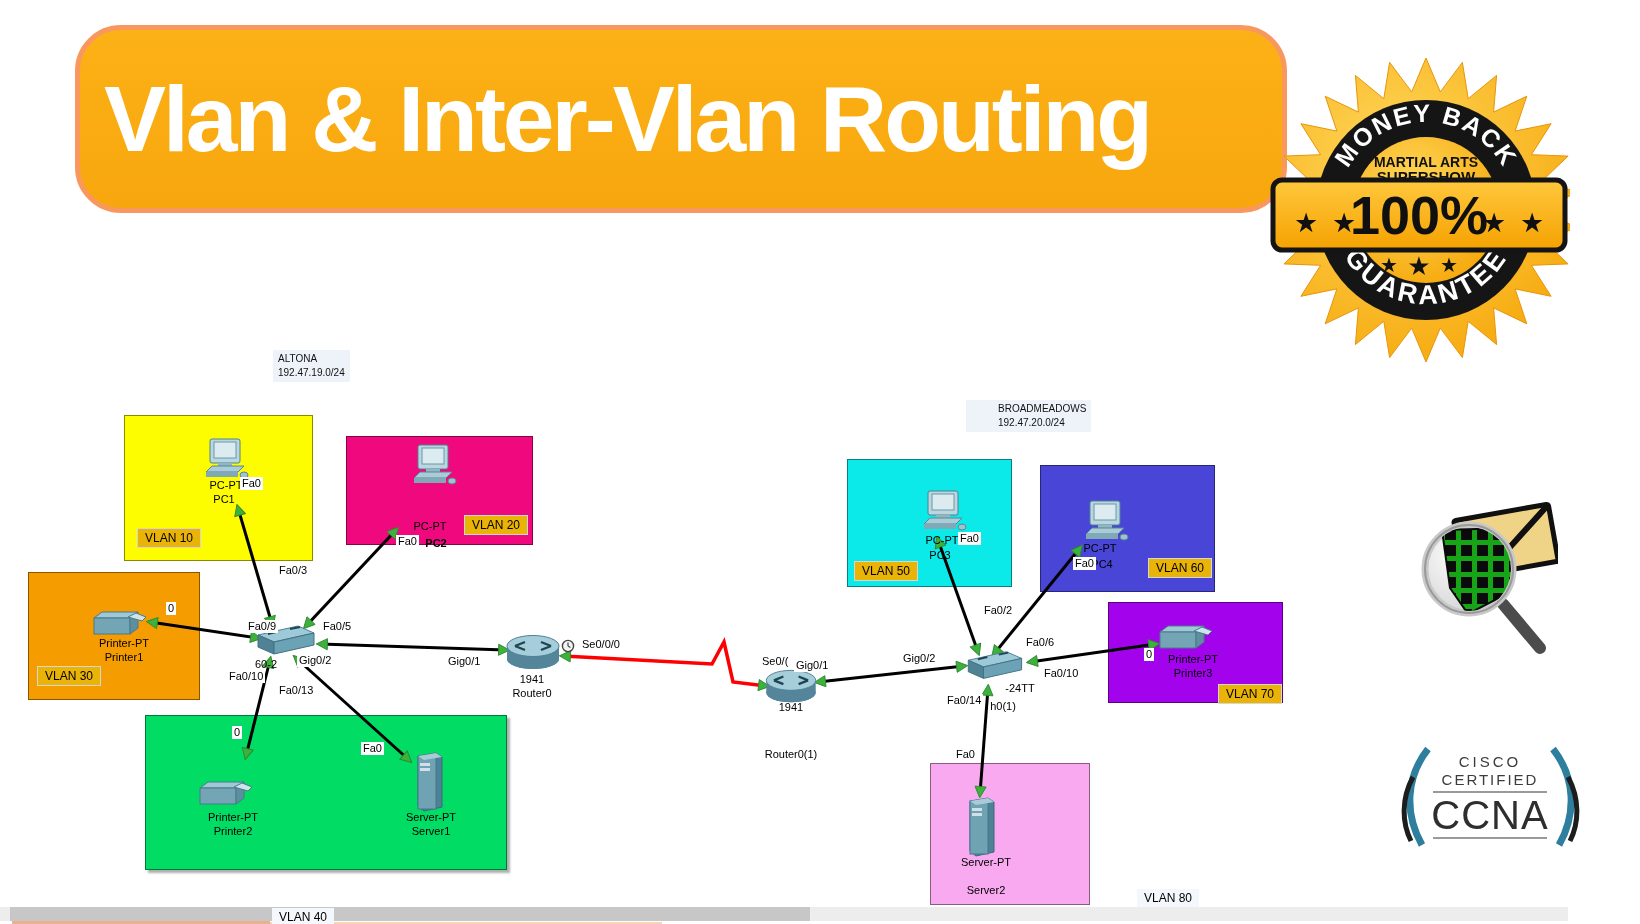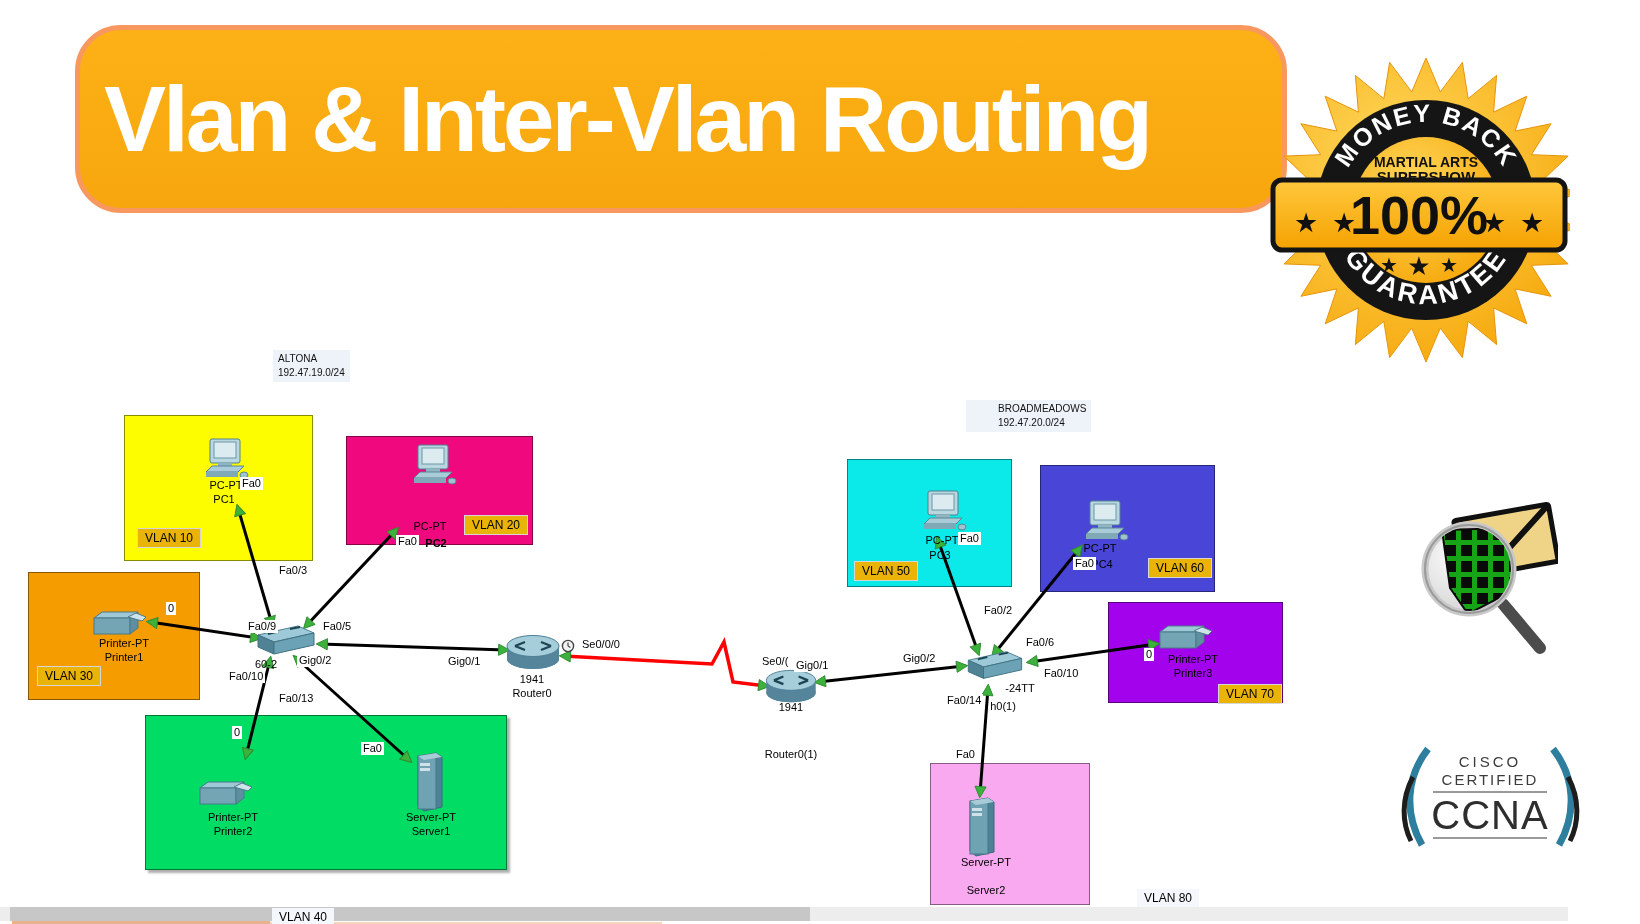--- a/index.html
+++ b/index.html
@@ -223,21 +223,21 @@
 
   <div class="dlabel" style="left:221px;top:658px;">60-2</div>
   <div class="dlabel" style="left:975px;top:682px;">-24TT</div>
   <div class="dlabel" style="left:958px;top:700px;">h0(1)</div>
 
   <div class="plabel" style="left:277px;top:564px;">Fa0/3</div>
   <div class="plabel" style="left:246px;top:620px;">Fa0/9</div>
   <div class="plabel" style="left:321px;top:620px;">Fa0/5</div>
   <div class="plabel" style="left:297px;top:654px;">Gig0/2</div>
   <div class="plabel" style="left:227px;top:670px;">Fa0/10</div>
-  <div class="plabel" style="left:277px;top:684px;margin-top:8px;">Fa0/13</div>
+  <div class="plabel" style="left:277px;top:684px;">Fa0/13</div>
   <div class="plabel" style="left:446px;top:655px;">Gig0/1</div>
   <div class="plabel" style="left:580px;top:638px;">Se0/0/0</div>
   <div class="plabel" style="left:760px;top:655px;">Se0/(</div>
   <div class="plabel" style="left:794px;top:659px;">Gig0/1</div>
   <div class="plabel" style="left:901px;top:652px;">Gig0/2</div>
   <div class="plabel" style="left:982px;top:604px;">Fa0/2</div>
   <div class="plabel" style="left:1024px;top:636px;">Fa0/6</div>
   <div class="plabel" style="left:1042px;top:667px;">Fa0/10</div>
   <div class="plabel" style="left:945px;top:694px;">Fa0/14</div>
 

